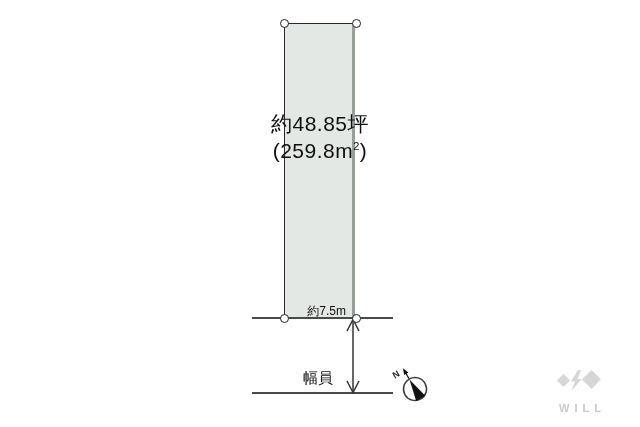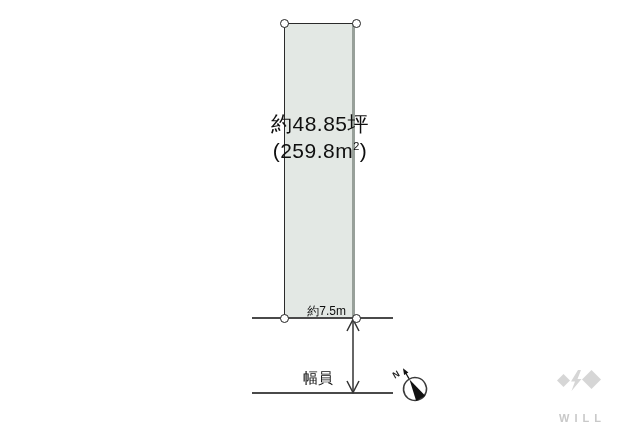--- a/index.html
+++ b/index.html
@@ -41,21 +41,21 @@
     position:absolute;left:270px;top:333px;width:96px;text-align:center;
     font-size:15px;font-weight:400;line-height:19px;color:#0f0f0f;margin-top:35px;
   }
   
   .width-arrow{position:absolute;left:345px;top:318px;z-index:3;}
   
   .compass{position:absolute;left:391px;top:359px;}
   
   .logo{position:absolute;left:552px;top:369px;width:56px;text-align:center;}
   .logo-text{
-    margin-top:17px;font-size:11px;font-weight:bold;color:#c9c9c9;
+    margin-top:7px;font-size:11px;font-weight:bold;color:#c9c9c9;
     letter-spacing:5px;padding-left:5px;line-height:11px;
   }
 </style>
 </head>
 <body>
 
 <div class="stage">
 
   <div class="plot"></div>
 

